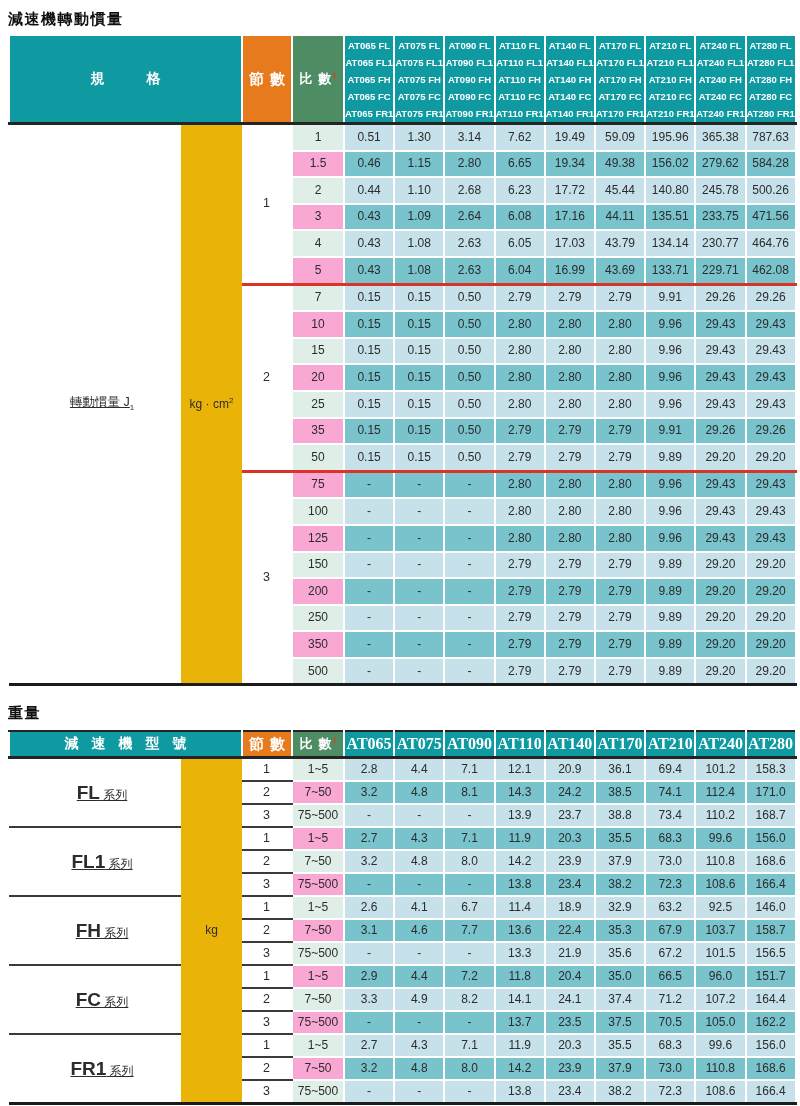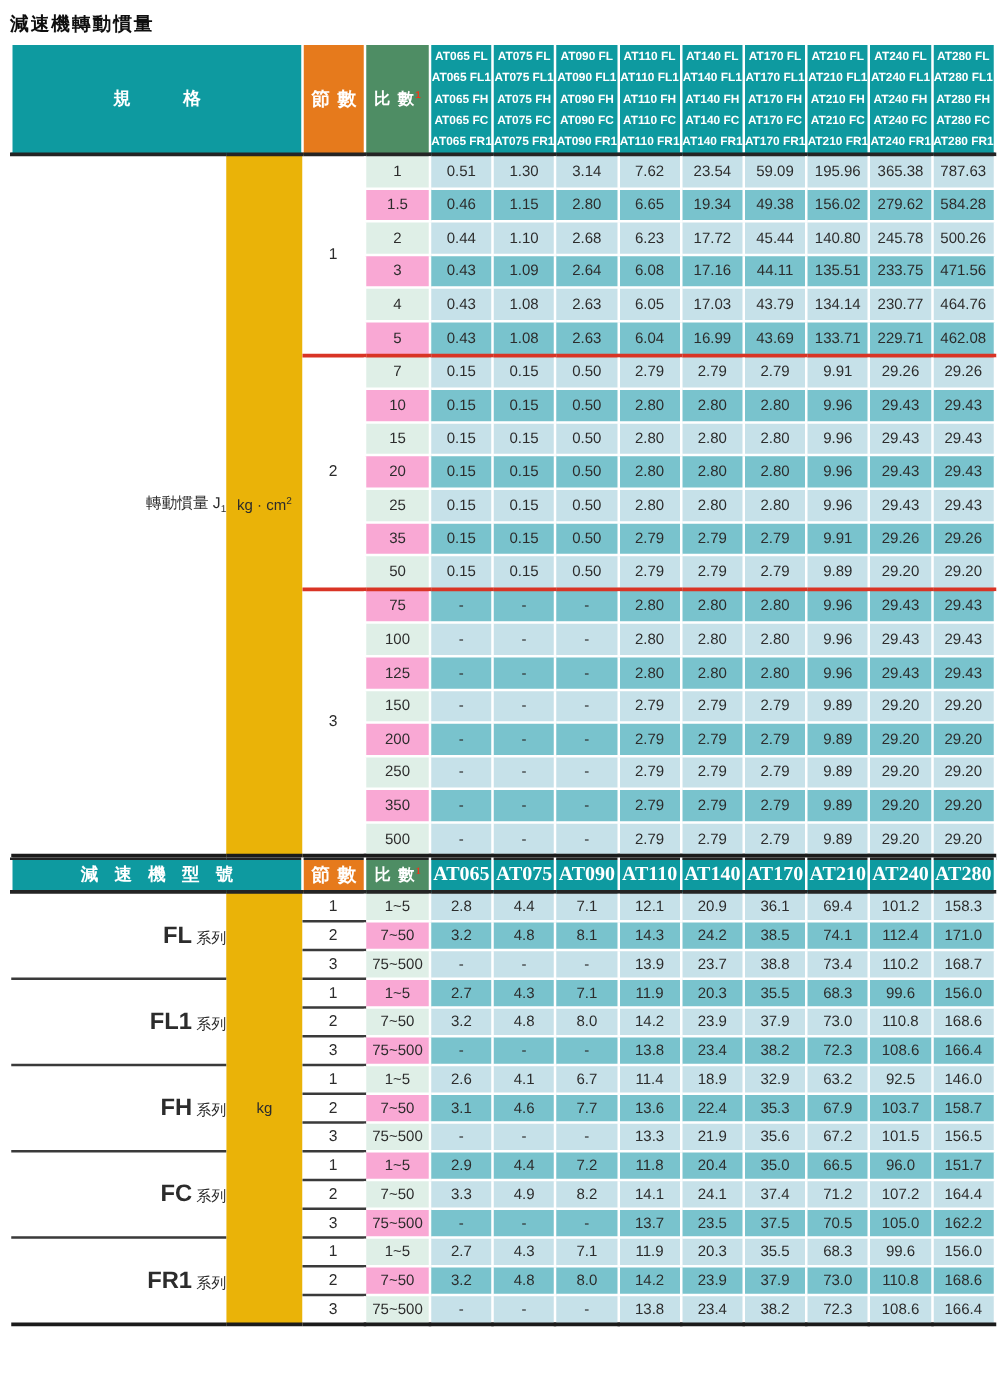--- a/index.html
+++ b/index.html
@@ -39,21 +39,21 @@
     line-height:1.1;
   }
   .t1 tbody td{height:24.6px;}
   .t2 tbody td{height:21px;}
   td.val{border:2px solid #fff;}
   td.shade-light{background:#c6e1e9;}
   td.shade-dark{background:#79c3cd;}
   td.ratio-cell{border:2px solid #fff;}
   td.ratio-light{background:#dfefe7;}
   td.ratio-dark{background:#f9a8d4;}
-  td.lab{background:#fff;text-align:right;padding-left:14px;font-size:12.5px;border:none;}
+  td.lab{background:#fff;text-align:center;padding-left:14px;font-size:12.5px;border:none;text-decoration:underline;}
   td.unitcell{background:#eab308;border:none;font-size:12px;text-align:center;}
   td.sec{background:#fff;border:none;font-size:12.5px;text-align:center;}
   .red-top{border-top:3px solid #d93425 !important;}
   .t2 td.sec{border-bottom:2px solid #3a3a3a;}
   .t2 td.lab{border-bottom:2px solid #3a3a3a;}
   .series-name{font-weight:bold;font-size:19px;}
   .series-suffix{font-size:12px;}
   sub{font-size:8px;}
   .unit-sup{font-size:8px;vertical-align:super;}
 </style>
@@ -151,21 +151,21 @@
     <tbody id="t1-body">
         <tr>
           <td class="lab" rowspan="21"><span>轉動慣量 J</span><sub>1</sub></td>
           <td class="unitcell" rowspan="21"><span>kg · cm</span><span class="unit-sup">2</span></td>
           <td class="sec" rowspan="6">1</td>
           <td class="ratio-cell ratio-light">1</td>
           <td class="val shade-light">0.51</td>
           <td class="val shade-light">1.30</td>
           <td class="val shade-light">3.14</td>
           <td class="val shade-light">7.62</td>
-          <td class="val shade-light">23.54</td>
+          <td class="val shade-light">19.49</td>
           <td class="val shade-light">59.09</td>
           <td class="val shade-light">195.96</td>
           <td class="val shade-light">365.38</td>
           <td class="val shade-light">787.63</td>
         </tr>
         <tr>
           <td class="ratio-cell ratio-dark">1.5</td>
           <td class="val shade-dark">0.46</td>
           <td class="val shade-dark">1.15</td>
           <td class="val shade-dark">2.80</td>
@@ -402,20 +402,21 @@
           <td class="val shade-light">2.79</td>
           <td class="val shade-light">2.79</td>
           <td class="val shade-light">2.79</td>
           <td class="val shade-light">9.89</td>
           <td class="val shade-light">29.20</td>
           <td class="val shade-light">29.20</td>
         </tr>
       </tbody>
   </table>
 
+  <div class="tbl-title t2-title">重量</div>
 
   <table class="t2">
     <colgroup>
       <col style="width:172px">
         <col style="width:61px">
         <col style="width:50px">
         <col style="width:52px">
       <col span="9" style="width:50.2px">
     </colgroup>
     <thead>

